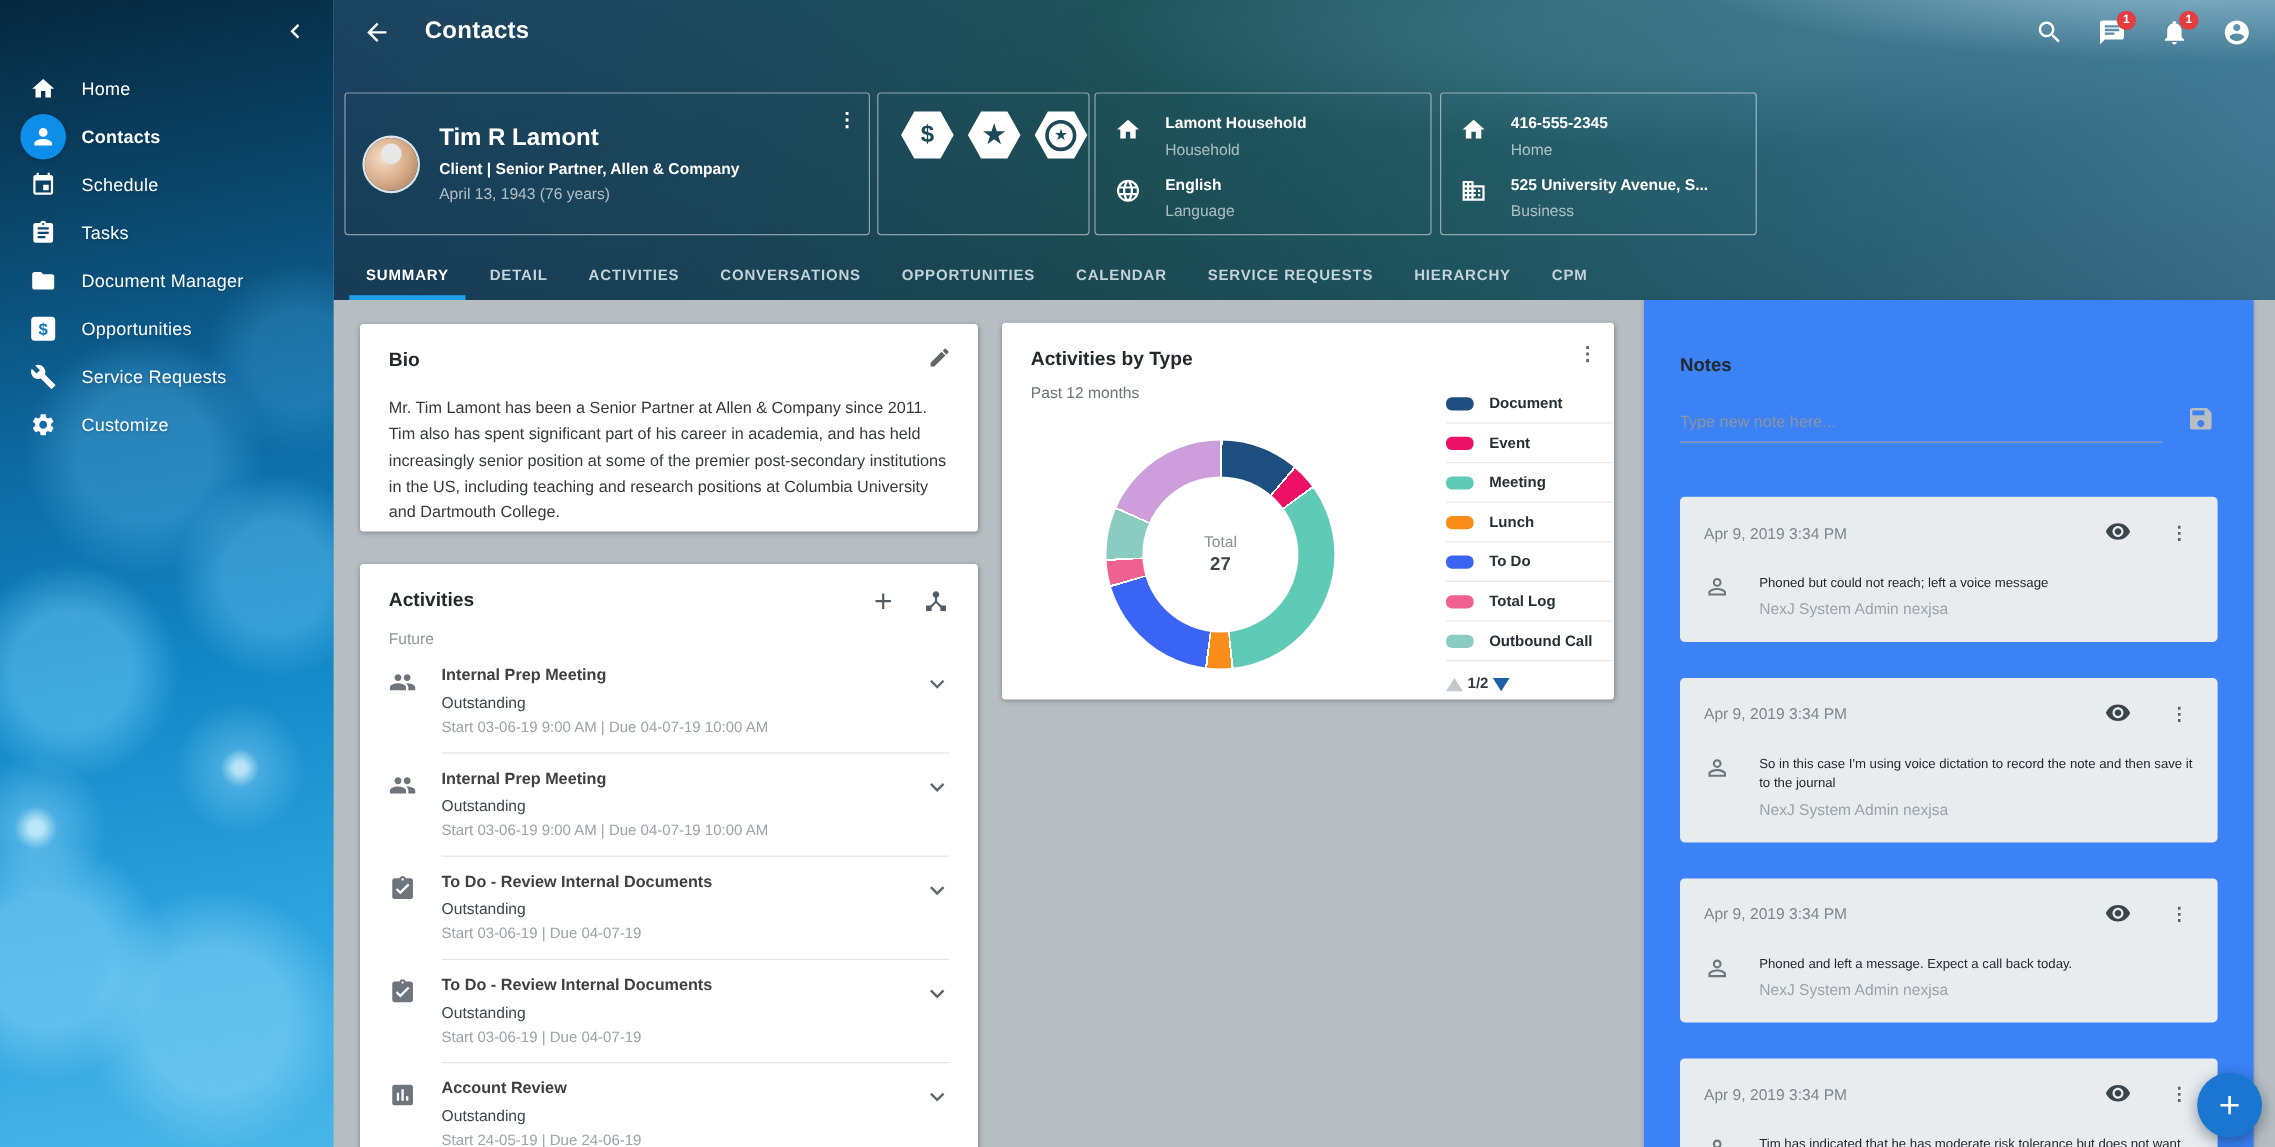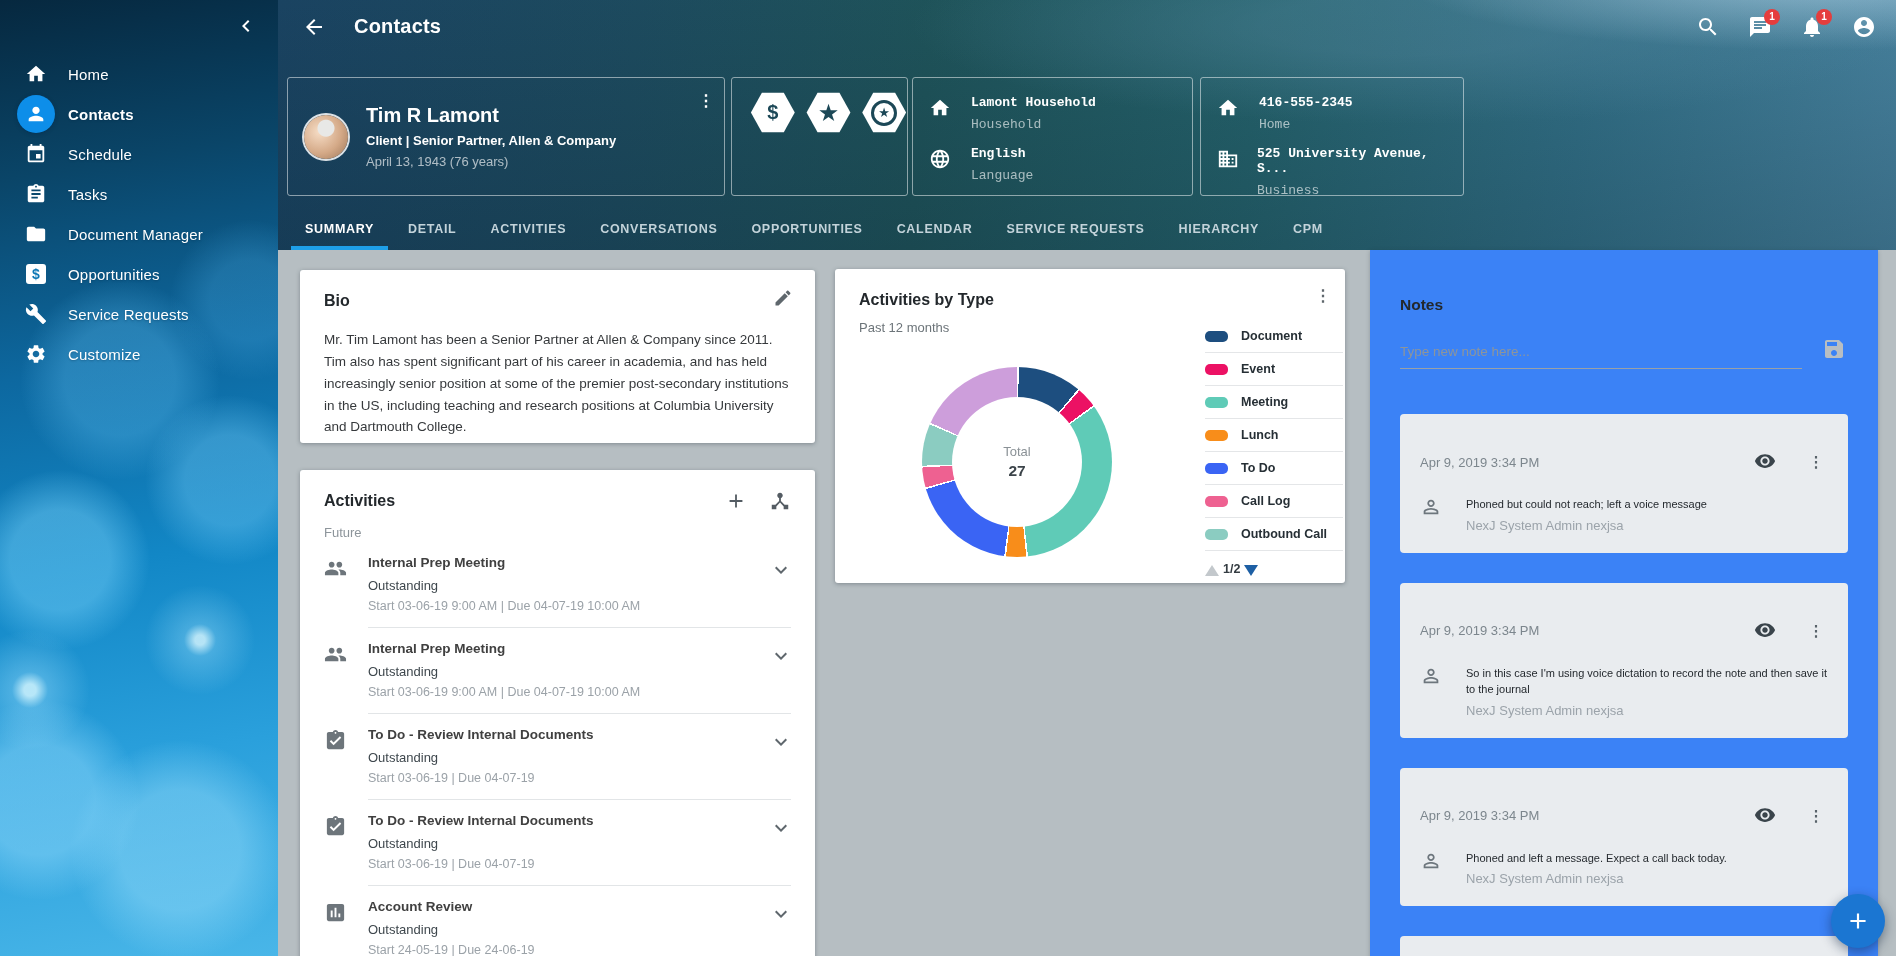--- a/index.html
+++ b/index.html
@@ -84,21 +84,21 @@
   .card-badges { display:flex; align-items:flex-start; gap:10px; padding:14px 0 0 18px; }
   .hex {
     width:46px; height:41px; background:#fff; color:#1c4857;
     clip-path:polygon(26% 2%,74% 2%,98% 50%,74% 98%,26% 98%,2% 50%);
     display:flex; align-items:center; justify-content:center;
   }
   .hex-glyph { font-size:20px; font-weight:700; }
   .hex-star { font-size:24px; line-height:1; }
   .ring { width:26px; height:26px; border:3px solid #1c4857; border-radius:50%; display:flex; align-items:center; justify-content:center; font-size:13px; line-height:1; }
 
-  .info-card { padding:10px 14px;font-family:Liberation Mono, monospace; }
+  .info-card { padding:10px 14px; }
   .info-row { display:flex; gap:18px; padding:7px 2px; }
   .info-icon { width:24px; height:24px; margin-top:2px; }
   .info-icon svg { width:22px; height:22px; fill:#fff; }
   .info-primary { color:#fff; font-size:13px; font-weight:700; }
   .info-secondary { margin-top:7px; color:rgba(255,255,255,.62); font-size:13px; }
 
   .tabs { position:absolute; left:10px; bottom:0; height:42px; display:flex; align-items:center; }
   .tab {
     position:relative; height:42px; display:flex; align-items:center; padding:0 17px;
     color:#c3d3da; font-size:12.5px; font-weight:700; letter-spacing:.7px; cursor:pointer; white-space:nowrap;
@@ -152,21 +152,21 @@
   
   .notes-panel { position:absolute; left:1092px; top:0; width:508px; height:710px; background:#3b82f6; padding:13px 30px; overflow:hidden; box-shadow:0 1px 4px rgba(30,40,48,.25); border-radius:0; }
   .notes-title { margin-top:33px; font-size:15.5px; font-weight:700; color:#23282c; }
   .note-input-row { position:relative; margin-top:25px; padding-right:46px; }
   .note-input { width:100%; border:none; border-bottom:1px solid #99a1a7; outline:none; font-family:"Liberation Sans",sans-serif; font-size:13.5px; padding:5px 0 9px; color:#23282c; background:transparent; }
   .note-input::placeholder { color:#8d959b; }
   .save-icon { position:absolute; right:0; top:-2px; width:26px; height:26px; cursor:pointer; }
   .save-icon svg { width:24px; height:24px; fill:#b9bec2; }
   .notes-list { margin-top:45px; }
   .note-card { position:relative; background:#e9ecef; border-radius:4px; padding:18px 20px 20px; margin-bottom:30px; }
-  .note-head { display:flex; align-items:center;margin-top:18px; }
+  .note-head { display:flex; align-items:center; }
   .note-time { flex:1; font-size:13px; color:#7c868d; }
   .note-eye { width:24px; height:24px; cursor:pointer; }
   .note-eye svg { width:22px; height:22px; fill:#3a444b; }
   .note-kebab { margin-left:26px; width:24px; height:24px; color:#59636a; font-size:15px; font-weight:700; display:flex; align-items:center; justify-content:center; cursor:pointer; }
   .note-body { display:flex; margin-top:22px; }
   .note-person { width:24px; height:24px; flex:none; }
   .note-person svg { width:22px; height:22px; fill:#6d767d; }
   .note-text-wrap { margin-left:22px; }
   .note-text { font-size:11px; color:#24292e; line-height:1.5; }
   .note-author { margin-top:5px; font-size:13px; color:#9ba3aa; }
@@ -512,21 +512,21 @@
             <div class="legend-row">
     <span class="legend-chip" style="background: rgb(248, 141, 26);"></span>
     <span class="legend-label">Lunch</span>
   </div>
             <div class="legend-row">
     <span class="legend-chip" style="background: rgb(58, 100, 244);"></span>
     <span class="legend-label">To Do</span>
   </div>
             <div class="legend-row">
     <span class="legend-chip" style="background: rgb(238, 97, 145);"></span>
-    <span class="legend-label">Call Log</span>
+    <span class="legend-label">Total Log</span>
   </div>
             <div class="legend-row">
     <span class="legend-chip" style="background: rgb(139, 204, 193);"></span>
     <span class="legend-label">Outbound Call</span>
   </div>
           </div>
         <div class="legend-pager">
           <span class="tri-up"></span>
           <span class="pager-text">1/2</span>
           <span class="tri-down"></span>

